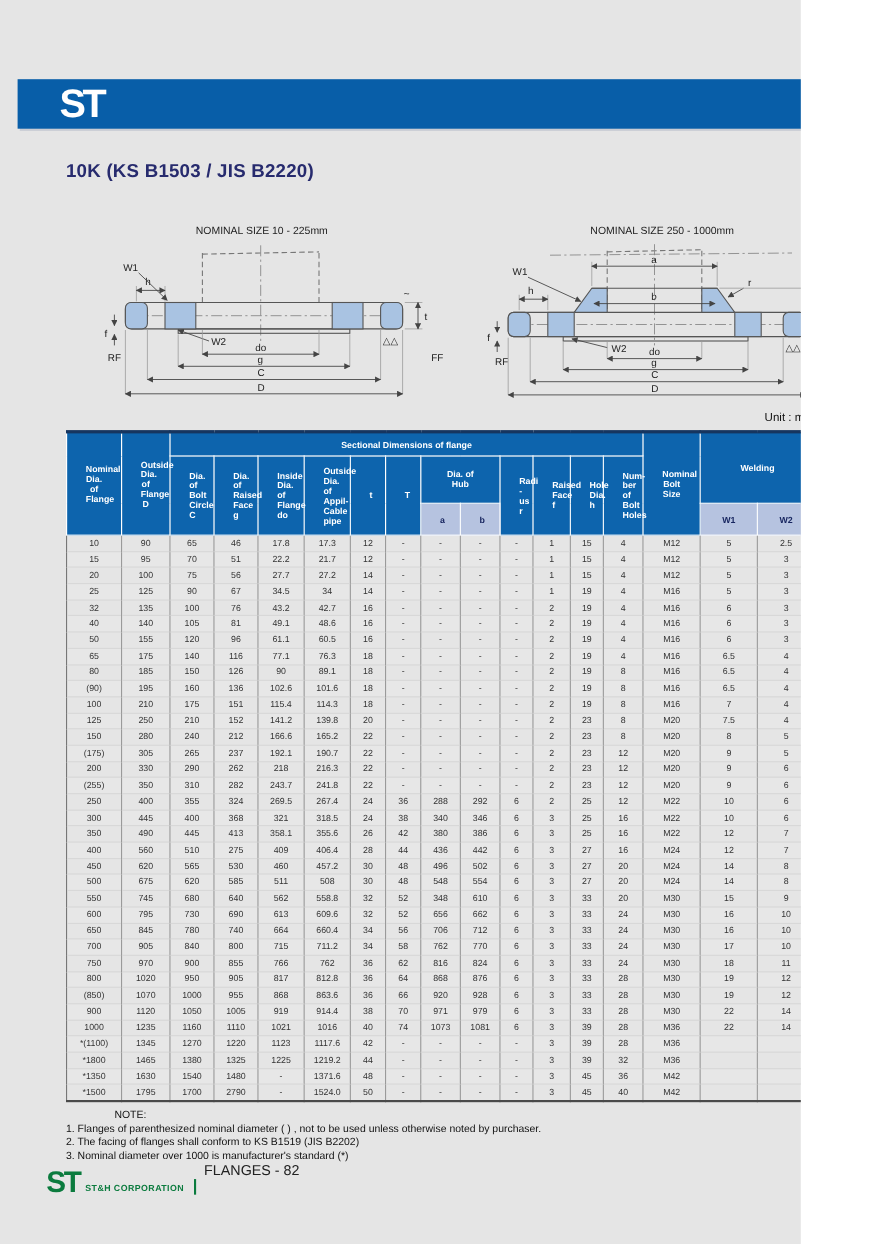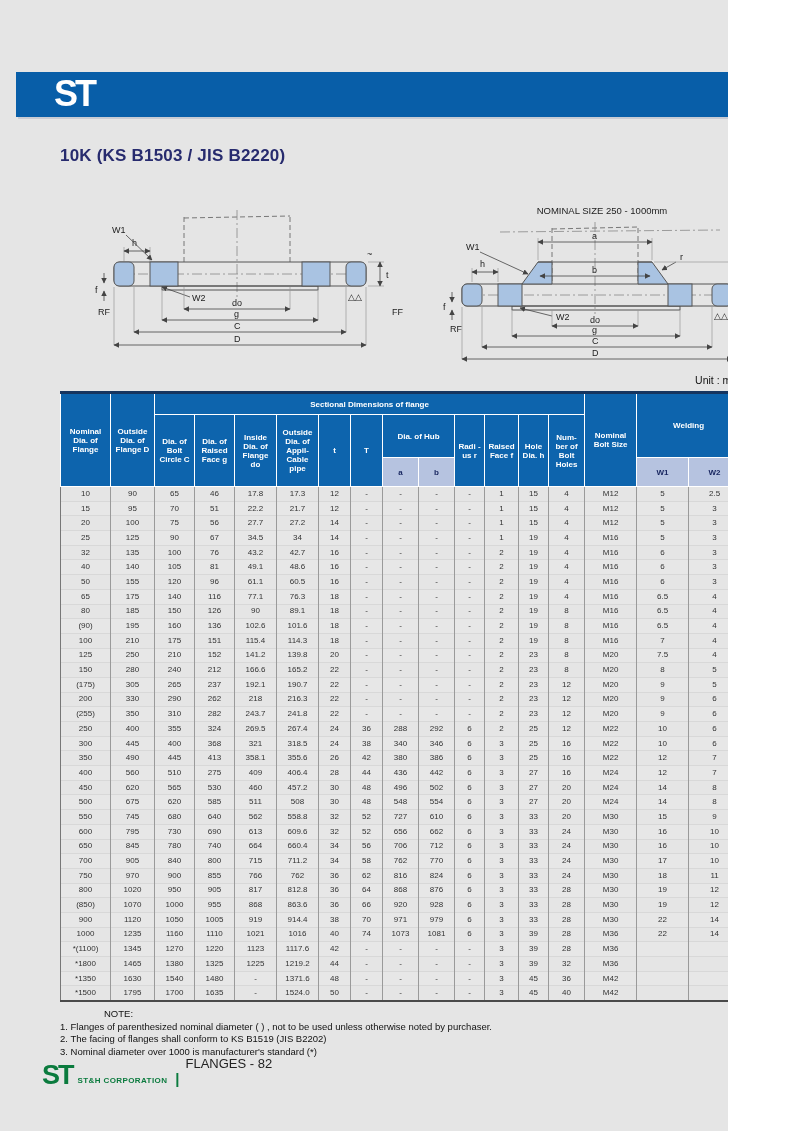--- a/index.html
+++ b/index.html
@@ -30,21 +30,21 @@
   .ext{stroke:#999;stroke-width:0.7;fill:none;}
 
   .unit-label{position:absolute;left:60px;top:374px;width:680px;text-align:right;
           font-size:10.5px;color:#111;}
 
   
   .tbl-wrap{position:absolute;left:60px;top:391px;width:680px;}
   table{border-collapse:collapse;table-layout:fixed;width:680px;
         border-top:3px solid #16355f;border-bottom:2px solid #4a4a4a;}
   thead th{background:#0d64ad;color:#fff;border:1px solid #ffffff;
-        font-size:8px;font-weight:bold;padding:0 3px;line-height:9px;vertical-align:middle;}
+        font-size:8px;font-weight:bold;padding:0 17px;line-height:9px;vertical-align:middle;}
   thead tr.h1 th{height:20px;}
   thead tr.h2 th{height:42px;}
   thead tr.h3 th{height:28px;}
   thead th.sub{background:#b6c3e0;color:#17255f;}
   tbody td{font-size:8px;color:#333;text-align:center;vertical-align:middle;
         border-left:1px solid #9a9a9a;border-right:1px solid #9a9a9a;
         border-top:1px solid #d8d8d8;height:13.7px;padding:0;line-height:10px;
         overflow:hidden;white-space:nowrap;}
   tbody tr.alt td{background:#e7e7e7;}
   tbody tr td:first-child{border-left:1px solid #777;}
@@ -67,20 +67,21 @@
 
 <div class="page">
 
   <div class="topbar">
     <span class="logo">ST</span>
   </div>
 
   <div class="page-title">10K (KS B1503 / JIS B2220)</div>
 
   <div class="fig left">
+    <div class="caption">NOMINAL SIZE 10 - 225mm</div>
     <svg width="352" height="150" viewBox="0 0 352 150">
       <defs>
         <marker id="arr" viewBox="0 0 10 10" refX="9" refY="5" markerWidth="7" markerHeight="7" orient="auto-start-reverse">
           <path d="M0,0 L10,5 L0,10 z" fill="#444"></path>
         </marker>
       </defs>
 
       <line class="dash" x1="122" y1="12" x2="122" y2="57"></line>
       <line class="dash" x1="228" y1="12" x2="228" y2="57"></line>
       <line class="dash" x1="122" y1="13" x2="228" y2="11"></line>
@@ -690,21 +691,21 @@
           </tr>
           <tr>
             <td>550</td>
             <td>745</td>
             <td>680</td>
             <td>640</td>
             <td>562</td>
             <td>558.8</td>
             <td>32</td>
             <td>52</td>
-            <td>727</td>
+            <td>348</td>
             <td>610</td>
             <td>6</td>
             <td>3</td>
             <td>33</td>
             <td>20</td>
             <td>M30</td>
             <td>15</td>
             <td>9</td>
           </tr>
           <tr class="alt">
@@ -913,21 +914,21 @@
             <td>45</td>
             <td>36</td>
             <td>M42</td>
             <td></td>
             <td></td>
           </tr>
           <tr>
             <td>*1500</td>
             <td>1795</td>
             <td>1700</td>
-            <td>1635</td>
+            <td>2790</td>
             <td>-</td>
             <td>1524.0</td>
             <td>50</td>
             <td>-</td>
             <td>-</td>
             <td>-</td>
             <td>-</td>
             <td>3</td>
             <td>45</td>
             <td>40</td>

